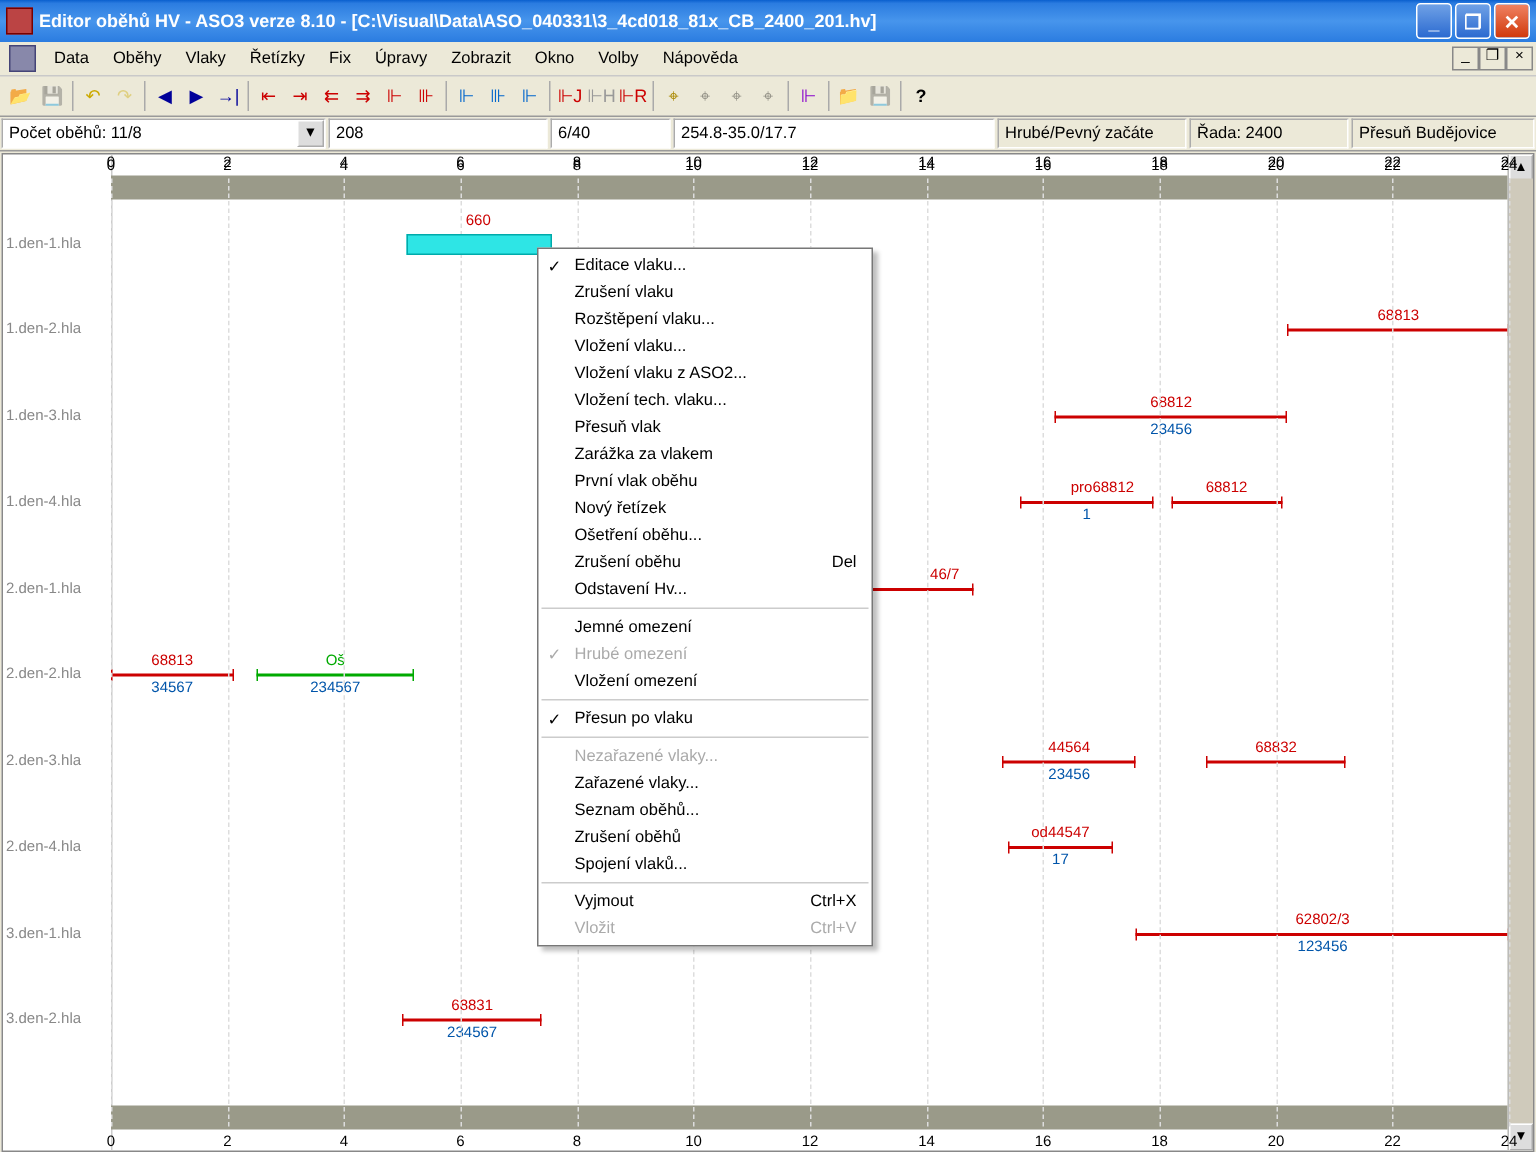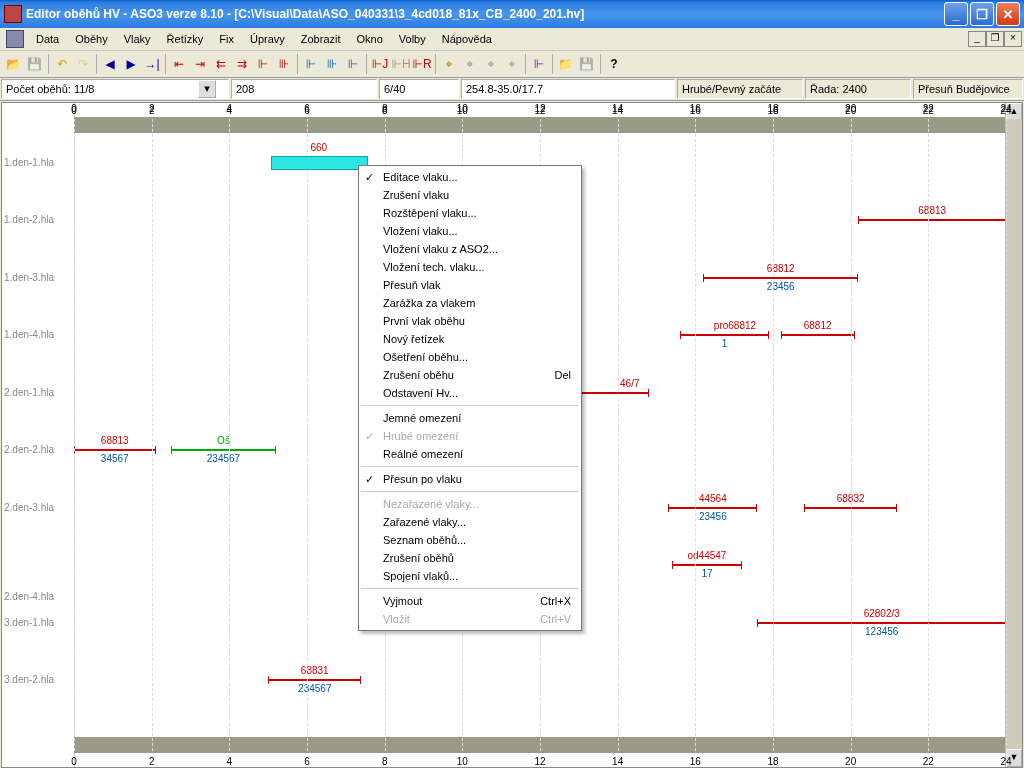--- a/index.html
+++ b/index.html
@@ -12,21 +12,21 @@
 .menubar{background:#ece9d8;height:22px;display:flex;align-items:center;padding-left:6px;border-bottom:1px solid #c9c9c9;position:relative}
 .menubar span{padding:2px 8px;cursor:default}
 .childbtns{margin-left:auto;display:flex;gap:0;margin-right:2px}
 .childbtns div{width:16px;height:14px;border:1px solid #888;background:#ece9d8;font-size:10px;line-height:12px;text-align:center}
 .toolbar{background:#ece9d8;height:26px;border-bottom:1px solid #9a9a9a;display:flex;align-items:center;padding-left:4px;gap:1px}
 .tbtn{width:20px;height:20px;display:flex;align-items:center;justify-content:center;font-size:12px}
 .tsep{width:1px;height:20px;background:#aaa;margin:0 2px}
 .infobar{background:#ece9d8;height:22px;border-bottom:1px solid #9a9a9a;display:flex}
 .infocell{border:1px inset #fff;background:#fff;height:18px;line-height:18px;padding:0 4px;margin:1px 1px;overflow:hidden;white-space:nowrap}
 .infocell.sunk{background:#ece9d8}
-.infocell.combo{display:flex;align-items:flex-start;padding-right:12px}
+.infocell.combo{display:flex;align-items:flex-start;padding-right:0}
 .combo .dd{width:16px;height:16px;background:#ddd;border:1px outset #fff;text-align:center;line-height:14px;margin-left:auto}
 .workarea{position:relative;height:664px;background:#fff;border:1px solid #888;margin:1px;overflow:hidden}
 .leftcol{position:absolute;left:0;top:0;width:72px;height:100%;border-right:1px solid #ccc;font-size:10px;color:#888}
 .rowlabel{position:absolute;left:2px;white-space:nowrap}
 .ruler{position:absolute;left:72px;right:16px;height:16px;background:#9a9a89}
 .ruler.top{top:0}
 .ruler.bot{bottom:0}
 .tick{position:absolute;top:0;font-size:10px;color:#000;transform:translateX(-50%)}
 .chart{position:absolute;left:72px;right:16px;top:16px;bottom:16px}
 .grid{position:absolute;top:0;bottom:0;border-left:1px dashed #ddd}
@@ -133,21 +133,21 @@
 
 <div class="workarea">
   <div class="leftcol">
       <div class="rowlabel" style="top: 53.7619px;">1.den-1.hla</div>
       <div class="rowlabel" style="top: 111.286px;">1.den-2.hla</div>
       <div class="rowlabel" style="top: 168.81px;">1.den-3.hla</div>
       <div class="rowlabel" style="top: 226.333px;">1.den-4.hla</div>
       <div class="rowlabel" style="top: 283.857px;">2.den-1.hla</div>
       <div class="rowlabel" style="top: 341.381px;">2.den-2.hla</div>
       <div class="rowlabel" style="top: 398.905px;">2.den-3.hla</div>
-      <div class="rowlabel" style="top: 456.429px; margin-top: 32px;">2.den-4.hla</div>
+      <div class="rowlabel" style="top: 456.429px;">2.den-4.hla</div>
       <div class="rowlabel" style="top: 513.952px;">3.den-1.hla</div>
       <div class="rowlabel" style="top: 571.476px;">3.den-2.hla</div>
     </div>
   <div class="ruler top" style="overflow: visible; top: 14px;"></div>
   <div class="chart" style="top: 30px; bottom: 30px;">
       <div class="selbar" style="left: 197.273px; width: 95.1417px; top: 22.7619px;"></div>
       <div class="lbl red" style="left: 244.844px; top: 8.7619px;">660</div>
       <div class="bar red" style="left: 784.433px; width: 147.567px; top: 86.2857px;">
         <div class="cap capL" style="background: inherit;"></div>
         <div class="cap capR" style="background: inherit;"></div>
@@ -234,21 +234,21 @@
       <div class="mi"><span>Přesuň vlak</span></div>
       <div class="mi"><span>Zarážka za vlakem</span></div>
       <div class="mi"><span>První vlak oběhu</span></div>
       <div class="mi"><span>Nový řetízek</span></div>
       <div class="mi"><span>Ošetření oběhu...</span></div>
       <div class="mi"><span>Zrušení oběhu</span><span class="acc">Del</span></div>
       <div class="mi"><span>Odstavení Hv...</span></div>
       <div class="msep"></div>
       <div class="mi"><span>Jemné omezení</span></div>
       <div class="mi disabled"><span class="chk">✓</span><span>Hrubé omezení</span></div>
-      <div class="mi"><span>Reálné omezení</span></div>
+      <div class="mi"><span>Vložení omezení</span></div>
       <div class="msep"></div>
       <div class="mi"><span class="chk">✓</span><span>Přesun po vlaku</span></div>
       <div class="msep"></div>
       <div class="mi disabled"><span>Nezařazené vlaky...</span></div>
       <div class="mi"><span>Zařazené vlaky...</span></div>
       <div class="mi"><span>Seznam oběhů...</span></div>
       <div class="mi"><span>Zrušení oběhů</span></div>
       <div class="mi"><span>Spojení vlaků...</span></div>
       <div class="msep"></div>
       <div class="mi"><span>Vyjmout</span><span class="acc">Ctrl+X</span></div>

